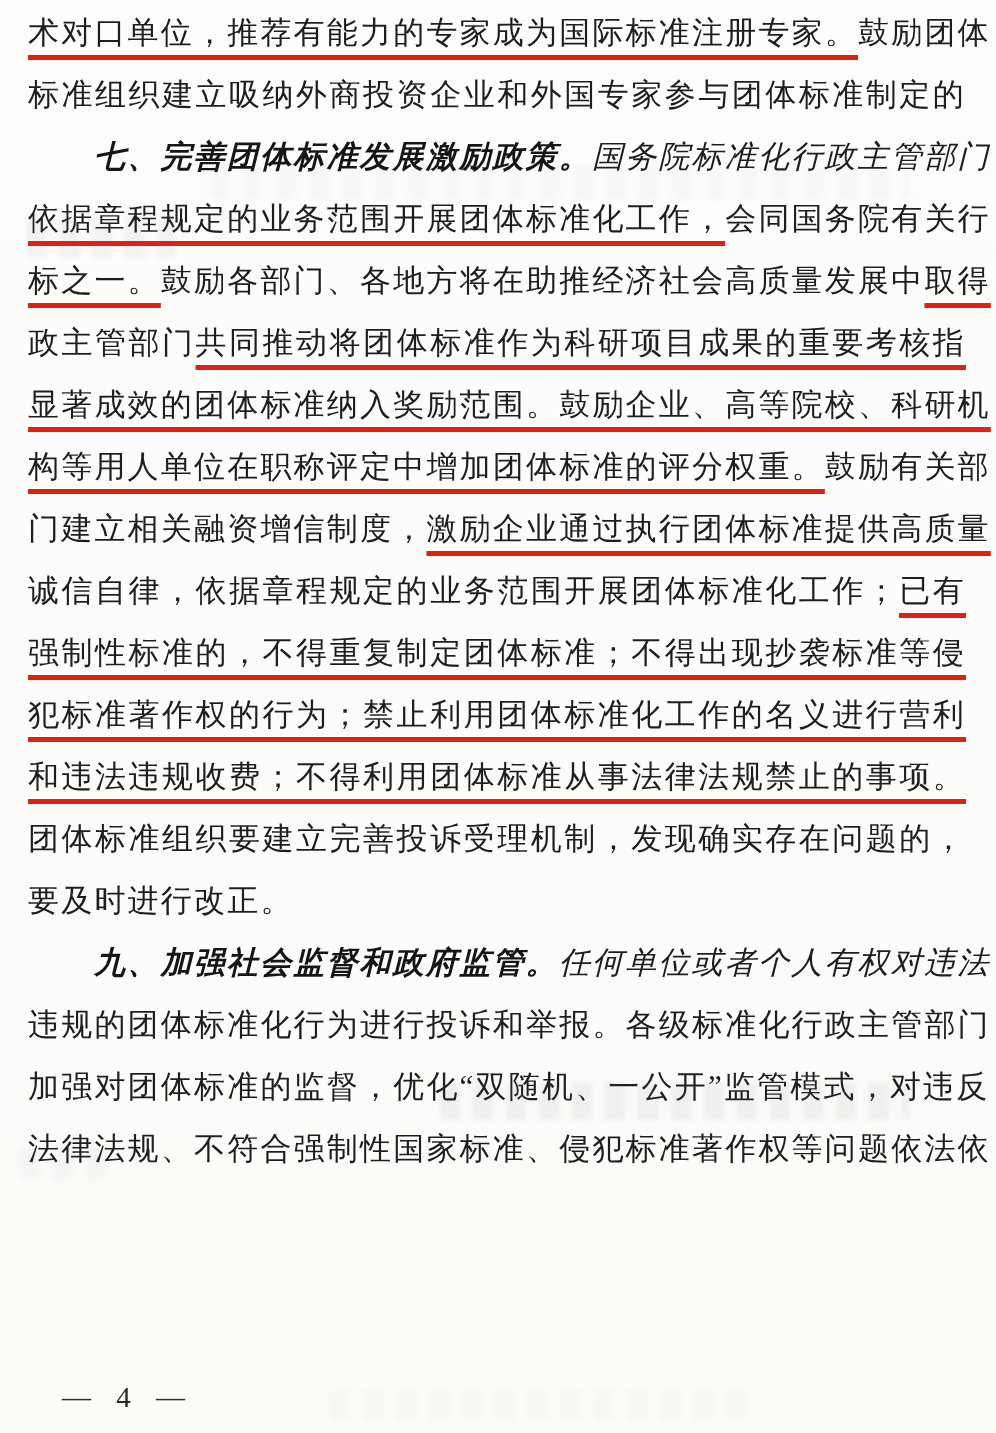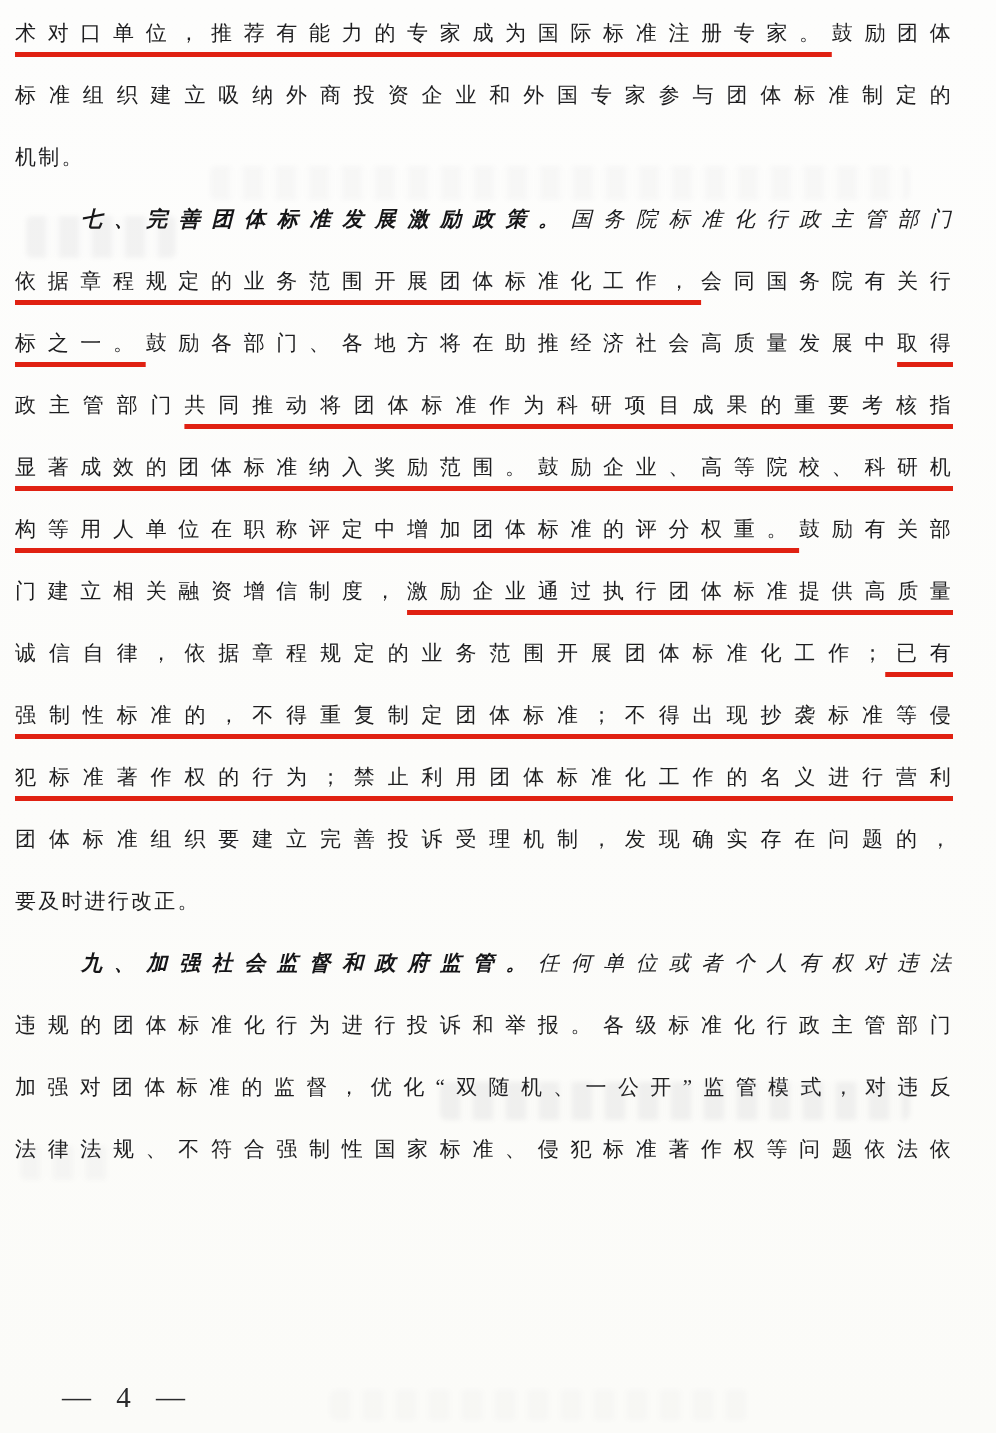--- a/index.html
+++ b/index.html
@@ -12,24 +12,24 @@
     width: 996px;
     height: 1433px;
     margin: 0 auto;
     background: linear-gradient(180deg, #fdfdfc 0%, #fcfcfa 55%, #fbfbf8 100%);
     overflow: hidden;
     font-family: "Liberation Serif", serif;
     color: #1e1e20;
   }
   .text-block {
     position: absolute;
-    left: 15px;
+    left: 28px;
     top: 2px;
     width: 938px;
-    font-size: 21px;
+    font-size: 31px;
     letter-spacing: 2.2px;
     line-height: 62px;
   }
   .line {
     height: 62px;
     text-align: justify;
     white-space: nowrap;
   }
   .line.full { text-align-last: justify; }
   .line.indent { text-indent: 66px; font-style: italic; }
@@ -68,31 +68,31 @@
   .smudge.s4 { left: 20px;  top: 1146px; width: 90px;  height: 34px; opacity: 0.08; }
   .smudge.s5 { left: 330px; top: 1390px; width: 420px; height: 30px; opacity: 0.05; }
 </style>
 </head>
 <body>
 
 <div class="page">
   <div class="text-block" id="text-block">
       <div class="line full"><span class="run mark">术对口单位，推荐有能力的专家成为国际标准注册专家。</span><span class="run">鼓励团体</span></div>
       <div class="line full"><span class="run">标准组织建立吸纳外商投资企业和外国专家参与团体标准制定的</span></div>
-      <div class="line"><span class="run">机制。</span></div>
       <div class="line full indent"><span class="run bold">七、完善团体标准发展激励政策。</span><span class="run">国务院标准化行政主管部门</span></div>
       <div class="line full"><span class="run mark">依据章程规定的业务范围开展团体标准化工作，</span><span class="run">会同国务院有关行</span></div>
       <div class="line full"><span class="run mark">标之一。</span><span class="run">鼓励各部门、各地方将在助推经济社会高质量发展中</span><span class="run mark">取得</span></div>
       <div class="line full"><span class="run">政主管部门</span><span class="run mark">共同推动将团体标准作为科研项目成果的重要考核指</span></div>
       <div class="line full"><span class="run mark">显著成效的团体标准纳入奖励范围。鼓励企业、高等院校、科研机</span></div>
       <div class="line full"><span class="run mark">构等用人单位在职称评定中增加团体标准的评分权重。</span><span class="run">鼓励有关部</span></div>
       <div class="line full"><span class="run">门建立相关融资增信制度，</span><span class="run mark">激励企业通过执行团体标准提供高质量</span></div>
       <div class="line full"><span class="run">诚信自律，依据章程规定的业务范围开展团体标准化工作；</span><span class="run mark">已有</span></div>
       <div class="line full"><span class="run mark">强制性标准的，不得重复制定团体标准；不得出现抄袭标准等侵</span></div>
       <div class="line full"><span class="run mark">犯标准著作权的行为；禁止利用团体标准化工作的名义进行营利</span></div>
+      <div class="line full"><span class="run mark">和违法违规收费；不得利用团体标准从事法律法规禁止的事项。</span></div>
       <div class="line full"><span class="run">团体标准组织要建立完善投诉受理机制，发现确实存在问题的，</span></div>
       <div class="line"><span class="run">要及时进行改正。</span></div>
       <div class="line full indent"><span class="run bold">九、加强社会监督和政府监管。</span><span class="run">任何单位或者个人有权对违法</span></div>
       <div class="line full"><span class="run">违规的团体标准化行为进行投诉和举报。各级标准化行政主管部门</span></div>
       <div class="line full"><span class="run">加强对团体标准的监督，优化“双随机、一公开”监管模式，对违反</span></div>
       <div class="line full"><span class="run">法律法规、不符合强制性国家标准、侵犯标准著作权等问题依法依</span></div>
     </div>
   <div class="pageno">— 4 —</div>
   <div class="smudge s1"></div>
   <div class="smudge s2"></div>

